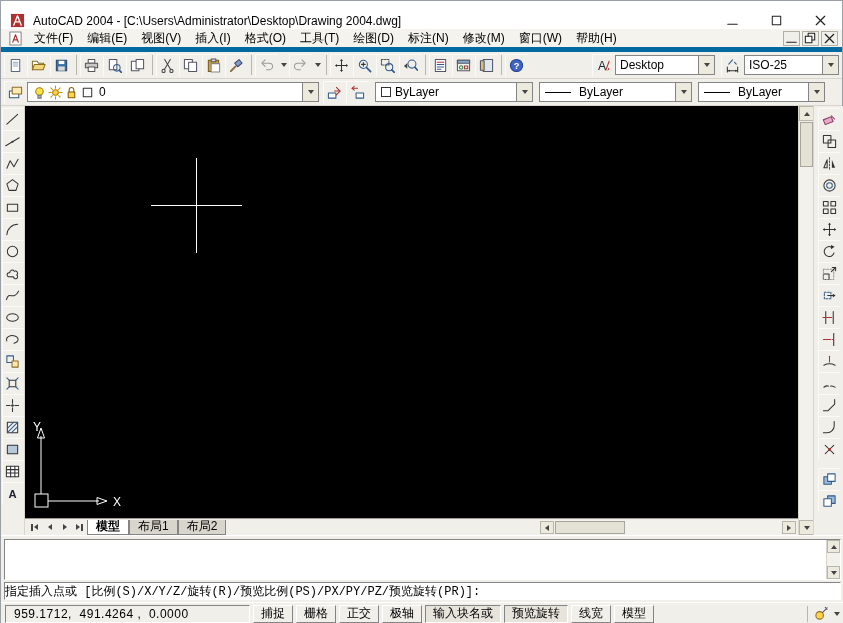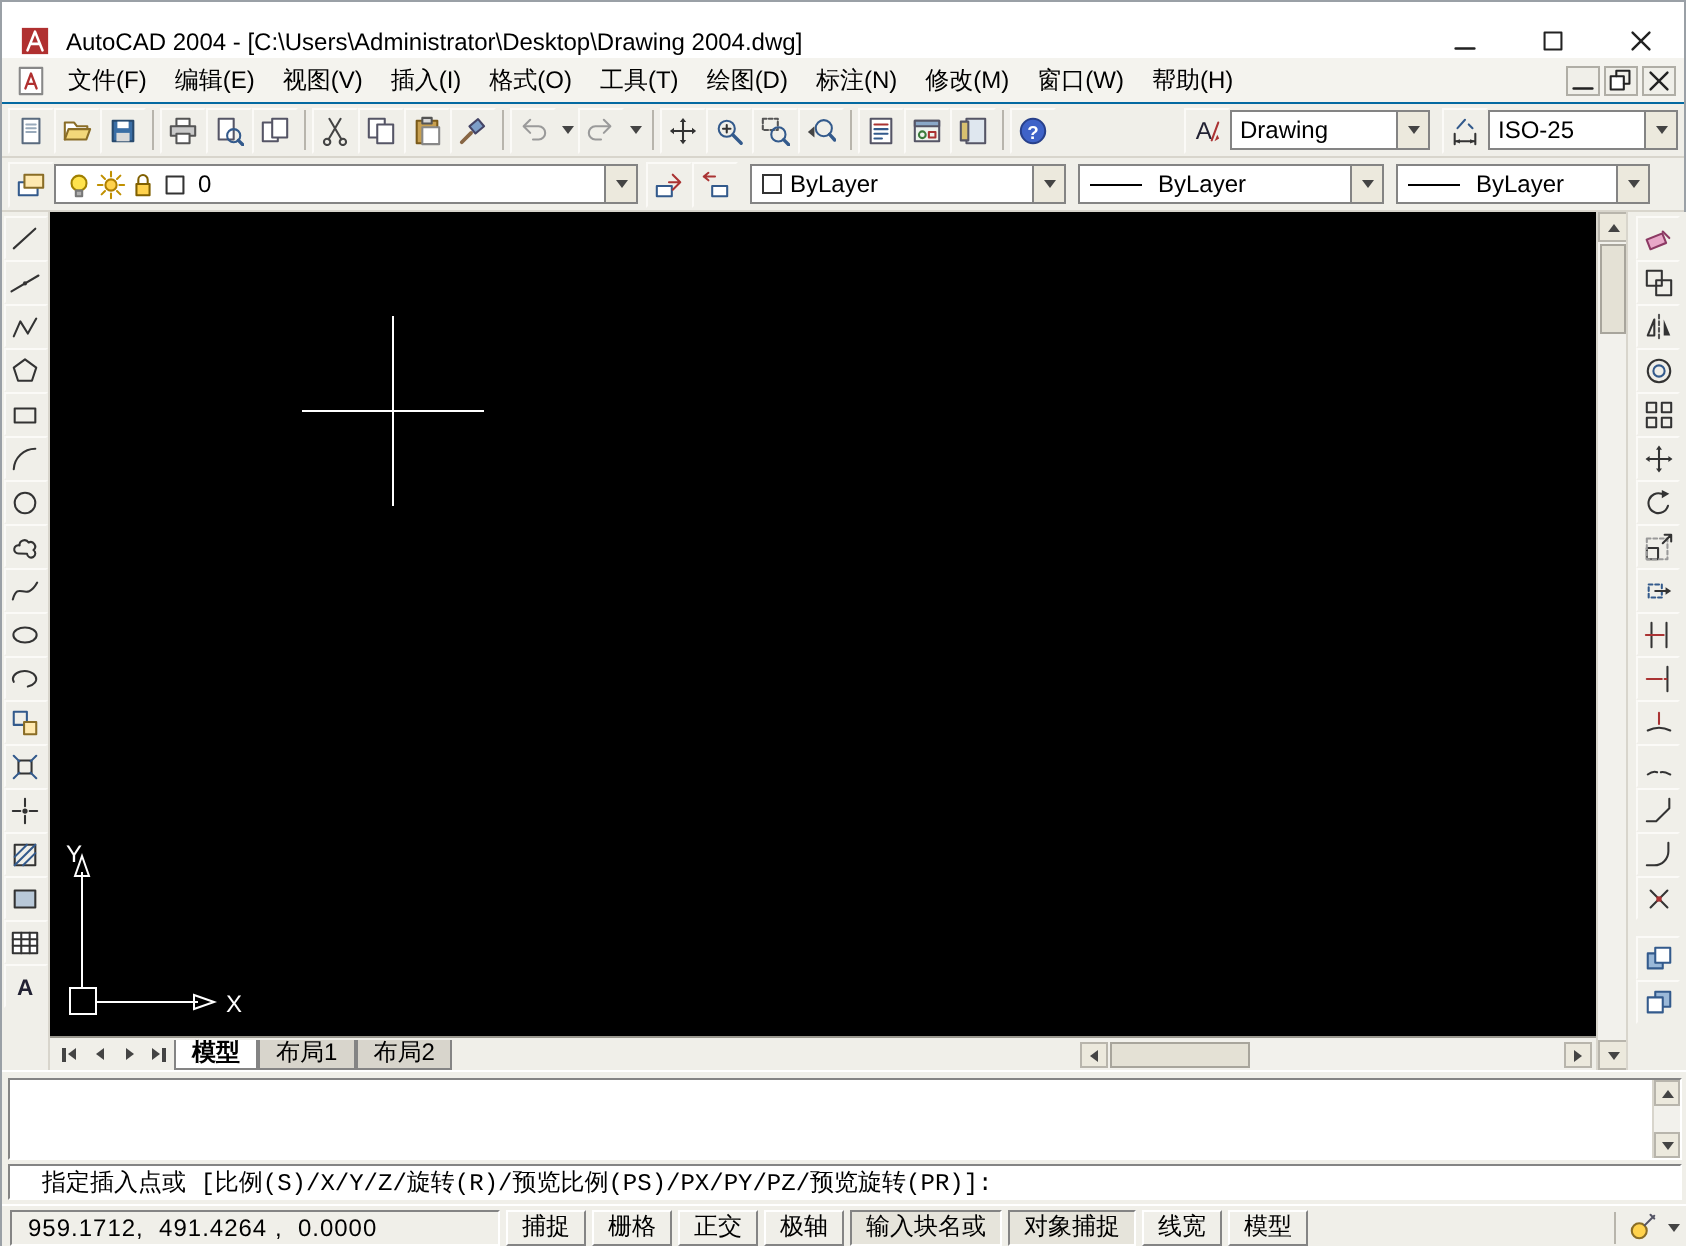--- a/index.html
+++ b/index.html
@@ -7,21 +7,21 @@
   body{font-family:"Liberation Sans","DejaVu Sans",sans-serif;font-size:12px;color:#000;background:#fff}
   .window{position:absolute;left:0;top:0;width:843px;height:623px;background:#f0efe9;border:1px solid #9aa0a6}
 
   
   .titlebar{position:absolute;left:0;top:0;right:0;height:40px;background:#fff;display:flex;align-items:center;border-bottom:1px solid #e4e4e4}
   .titlebar .appico{width:18px;height:18px;margin:0 7px;flex:0 0 auto}
   .title-text{flex:1;font-size:12px;white-space:pre;overflow:hidden}
   .win-btn{width:44px;height:27px;display:flex;align-items:center;justify-content:center}
 
   
-  .menubar{position:absolute;left:0;top:28px;right:0;height:23px;background:#f4f3ee;display:flex;align-items:center;border-bottom:1px solid #0369a1;padding-left:2px}
+  .menubar{position:absolute;left:0;top:28px;right:0;height:23px;background:#f4f3ee;display:flex;align-items:center;border-bottom:5px solid #0369a1;padding-left:2px}
   .menubar .docico{width:16px;height:16px;margin:0 4px}
   .mi{padding:2px 7px;white-space:nowrap}
   .doc-ctrls{margin-left:auto;display:flex;gap:2px;padding-right:4px}
   .doc-btn{width:17px;height:15px;border:1px solid #b0aea6;background:#f0efe9;display:flex;align-items:center;justify-content:center}
 
   
   .tbar{position:absolute;left:0;right:0;display:flex;align-items:center;background:#f0efe9;border-bottom:1px solid #d8d5cc;padding:0 3px}
   .tb1{top:51px;height:27px}
   .tb2{top:78px;height:27px}
   .tbtn{width:23px;height:23px;display:flex;align-items:center;justify-content:center;border:1px solid #f0efe9;border-top-color:#fbfaf7;border-left-color:#fbfaf7;flex:0 0 auto}
@@ -62,21 +62,21 @@
   .hscroll{position:absolute;right:2px;top:1px;width:256px;height:15px;background:#f2f1ec;display:flex;align-items:center}
   .hthumb{width:70px;height:13px;margin:0 1px;background:#e4e1d5;border:1px solid #a8a59c;flex:0 0 auto}
   .hfill{flex:1}
 
   
   .cmd{position:absolute;left:0;top:534px;width:843px;height:67px;background:#f0efe9;padding:3px 3px 2px 3px;border-top:1px solid #fff}
   .cmd-hist{position:relative;height:41px;background:#fff;border:1px solid;border-color:#848484 #fff #fff #848484;font-family:"Liberation Mono","DejaVu Sans Mono",monospace;font-size:12px;line-height:16px;padding:2px 16px 0 4px;overflow:hidden}
   .cmd-line{white-space:pre}
   .hist-scroll{position:absolute;right:0;top:0;bottom:0;width:14px;background:#f2f1ec;border-left:1px solid #d8d5cc;display:flex;flex-direction:column;justify-content:space-between}
   .hist-scroll .scroll-btn{width:13px;height:13px}
-  .cmd-input{height:18px;margin-top:2px;background:#fff;border:1px solid;border-color:#848484 #fff #fff #848484;display:flex;align-items:center;padding-left:16px;font-family:"Liberation Mono","DejaVu Sans Mono",monospace;font-size:12px;white-space:pre;overflow:hidden}
+  .cmd-input{height:18px;margin-top:2px;background:#fff;border:1px solid;border-color:#848484 #fff #fff #848484;display:flex;align-items:center;padding-left:0;font-family:"Liberation Mono","DejaVu Sans Mono",monospace;font-size:12px;white-space:pre;overflow:hidden}
 
   
   .status{position:absolute;left:0;top:601px;width:843px;height:22px;background:#f0efe9;display:flex;align-items:center;gap:3px;padding:0 4px;border-top:1px solid #fff}
   .coords{width:245px;height:18px;border:1px solid;border-color:#848484 #fff #fff #848484;display:flex;align-items:center;padding-left:8px;letter-spacing:.5px;white-space:pre;flex:0 0 auto}
   .toggle{height:18px;padding:0 7px;display:flex;align-items:center;border:1px solid;border-color:#fff #848484 #848484 #fff;background:#f0efe9;white-space:nowrap;flex:0 0 auto}
   .toggle.pressed{border-color:#848484 #fff #fff #848484;background:#e6e4db}
   .status-right{margin-left:auto;display:flex;align-items:center;gap:5px}
   .vsep{width:1px;height:16px;background:#b8b5ac}
 
   
@@ -351,21 +351,21 @@
       <div class="tbtn">
           <span class="ic">
             <svg viewBox="0 0 16 16" width="15" height="15" fill="none" stroke-width="1.1" stroke-linecap="round" stroke-linejoin="round">
               <text x="2" y="12.5" font-size="13" fill="#223" font-family="sans-serif">A</text>
               <path d="M10.5 13L14 3.5" stroke="#a33"></path>
               <path d="M12 13.5l2.5-1.5-1-2z" fill="#a33"></path>
             </svg>
           </span>
         </div>
       <div class="combo" style="width:100px">
-        <span class="val">Drawing</span>
+        <span class="val">Desktop</span>
         <span class="drop">
             <span class="tri-down"></span>
           </span>
       </div>
       <div class="tbtn" style="margin-left:6px">
           <span class="ic">
             <svg viewBox="0 0 16 16" width="15" height="15" fill="none" stroke-width="1.1" stroke-linecap="round" stroke-linejoin="round">
               <path d="M2.5 13.5h11M2.5 9.5v5.5M13.5 9.5v5.5" stroke="#333"></path>
               <path d="M2.5 13.5l2.8-1.1v2.2zM13.5 13.5l-2.8-1.1v2.2z" fill="#333"></path>
               <path d="M4 6.5l4-4.5M10 4.5l2 2" stroke="#335a8c"></path>
@@ -813,21 +813,21 @@
     <div class="cmd-input">指定插入点或 [比例(S)/X/Y/Z/旋转(R)/预览比例(PS)/PX/PY/PZ/预览旋转(PR)]:</div>
   </div>
 
   <div class="status">
     <div class="coords">959.1712,  491.4264 ,  0.0000</div>
     <div class="toggle">捕捉</div>
     <div class="toggle">栅格</div>
     <div class="toggle">正交</div>
     <div class="toggle">极轴</div>
     <div class="toggle pressed">输入块名或</div>
-    <div class="toggle pressed">对象捕捉</div>
+    <div class="toggle pressed">预览旋转</div>
     <div class="toggle">线宽</div>
     <div class="toggle">模型</div>
     <div class="status-right">
       <span class="vsep"></span>
       <span class="ic">
           <svg viewBox="0 0 16 16" width="15" height="15" fill="none" stroke-width="1.1" stroke-linecap="round" stroke-linejoin="round">
             <circle cx="6" cy="10" r="4" fill="#ffd24d" stroke="#8a6d26"></circle>
             <path d="M9 7L14 2M12 1.5l2 2" stroke="#556"></path>
           </svg>
         </span>

